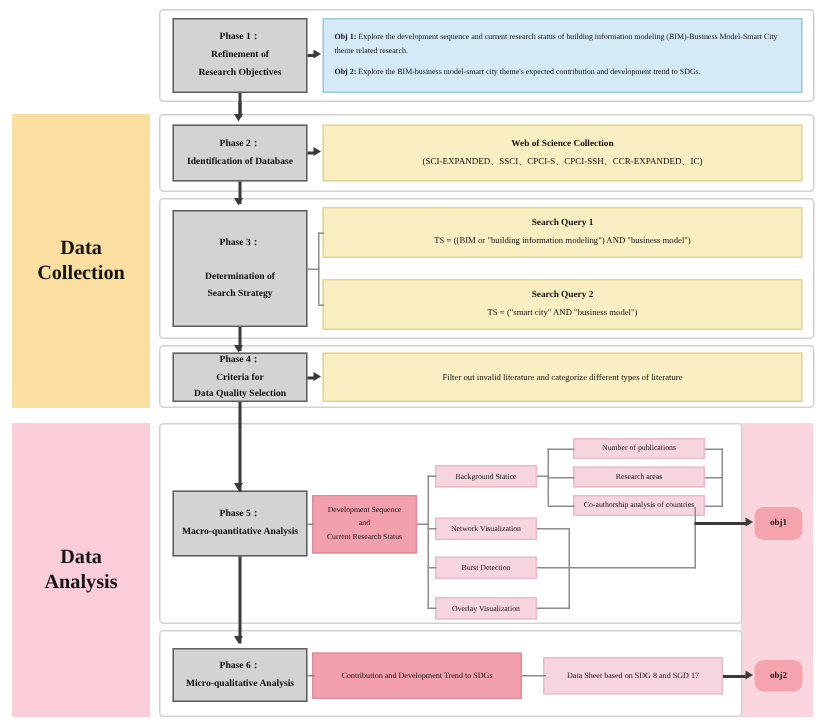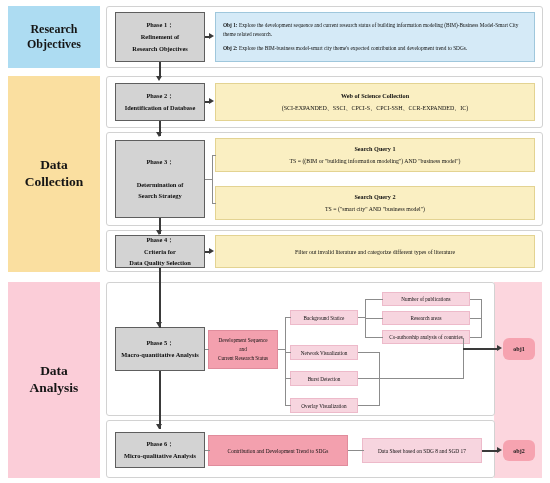--- a/index.html
+++ b/index.html
@@ -152,23 +152,20 @@
     border-top: 5px solid #3a3a3a;
     border-left: 3.2px solid transparent;
     border-right: 3.2px solid transparent;
   }
 </style>
 </head>
 <body>
 
 <div class="canvas">
 
-  <div class="stage stage-objectives">
-    <span>Research<br>Objectives</span>
-  </div>
   <div class="stage stage-collection">
     <span>Data<br>Collection</span>
   </div>
   <div class="stage stage-analysis">
     <span>Data<br>Analysis</span>
   </div>
 
   <div class="obj-band"></div>
 
   <div class="panel panel-p1"></div>

